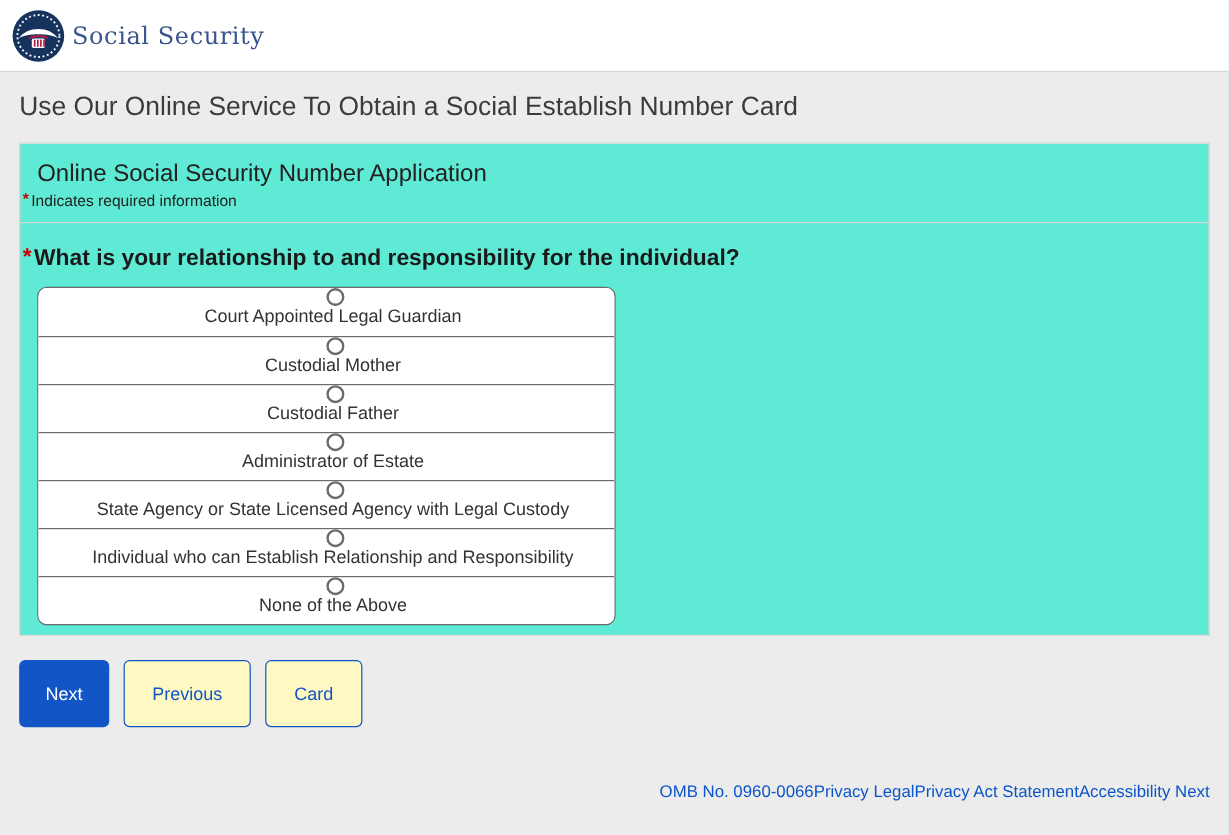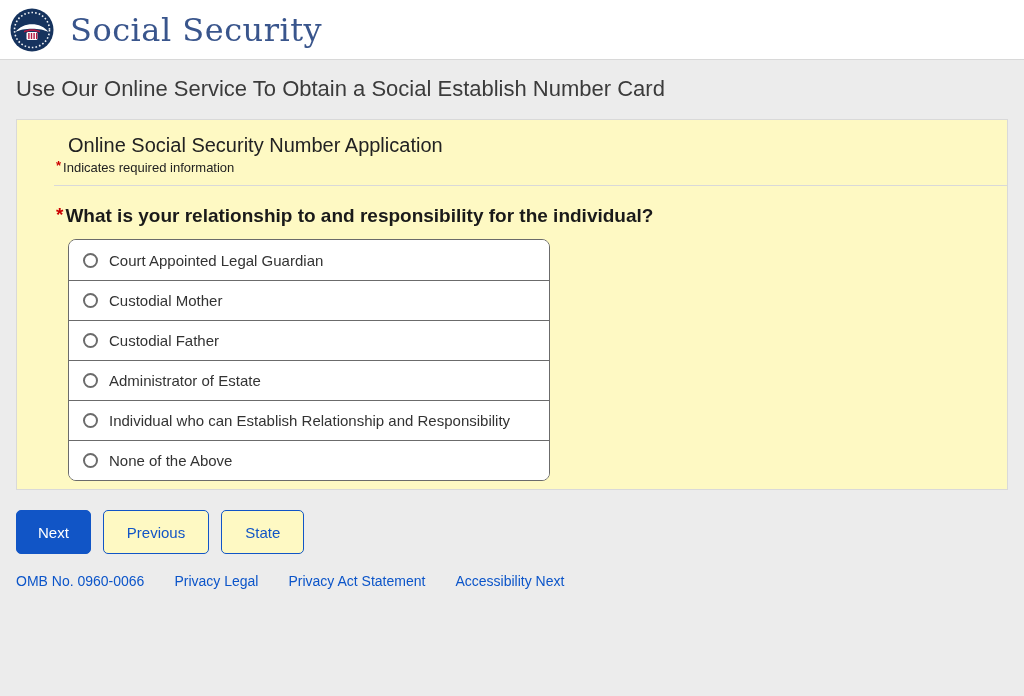--- a/index.html
+++ b/index.html
@@ -19,71 +19,72 @@
     color:#333;
   }
   
   .site-header{
     height:60px;background:#ffffff;border-bottom:1px solid #d8d8d8;
     display:flex;align-items:center;padding-left:10px;
   }
   .seal{width:44px;height:44px;flex:0 0 auto;}
   .brand{
     font-family:"DejaVu Serif","Liberation Serif",serif;
-    font-size:32px;line-height:1;color:var(--brand-navy);
-    margin-left:16px;letter-spacing:0.5px;
+    font-size:20px;line-height:1;color:var(--brand-navy);
+    margin-left:6px;letter-spacing:0.5px;
   }
   
   .page-title{
     font-size:22px;line-height:24px;font-weight:400;color:#3b3b3b;
     margin:17px 16px 18px 16px;
   }
   
   .panel{
-    margin:0 16px;background:#fef9c3;border:1px solid var(--panel-border);padding-left:37px;
+    margin:0 16px;background:#5eead4;border:1px solid var(--panel-border);
   }
   .panel-head{padding:13px 14px 9px 2px;border-bottom:1px solid var(--panel-border);}
   .panel-title{font-size:20px;line-height:24px;font-weight:400;color:#222;margin-left:12px;}
   .required-note{font-size:13px;line-height:16px;color:#222;margin-top:3px;}
   .req{color:var(--required-red);font-weight:700;position:relative;top:-2px;margin-right:2px;}
   .panel-body{padding:20px 14px 8px 2px;}
   .question{font-size:19px;line-height:20px;font-weight:700;color:#1a1a1a;}
   .question .req{top:-1px;}
   
   .radio-list{
     width:482px;margin:13px 0 0 12px;background:#fff;
     border:1.5px solid var(--list-border);border-radius:8px;overflow:hidden;
   }
   .radio-row{
-    display:flex;align-items:center;height:40px;cursor:pointer;background:#fff;
+    display:flex;align-items:center;height:40px;cursor:pointer;background:#fff;flex-direction:column;
   }
   .radio-row + .radio-row{border-top:1px solid var(--list-border);}
   .radio{
     width:15px;height:15px;border:2px solid var(--list-border);border-radius:50%;
     background:#fff;margin-left:14px;flex:0 0 auto;
   }
   .radio-label{margin-left:11px;font-size:15px;color:#333;}
   
   .button-row{display:flex;gap:12px;margin:20px 16px 0 16px;}
   .btn{
-    height:44px;border-radius:5px;font-size:15px;font-family:inherit;
+    height:56px;border-radius:5px;font-size:15px;font-family:inherit;
     display:inline-flex;align-items:center;justify-content:center;cursor:pointer;
   }
   .btn-primary{
     background:var(--primary-blue);color:#fff;border:1px solid var(--primary-blue);
     padding:0 21px;
   }
   .btn-outline{
     background:#fef9c3;color:var(--primary-blue);border:1px solid var(--primary-blue);
     padding:0 23px;
   }
   
   .site-footer{
-    display:flex;align-items:center;gap:30px;margin:19px 16px 0 16px;
+    display:flex;align-items:center;margin:45px 16px 0 16px;
     font-size:14px;
+    justify-content:flex-end;
   }
   .site-footer span{color:var(--link-blue);}
   .site-footer a{color:var(--link-blue);text-decoration:none;cursor:pointer;}
 </style>
 </head>
 <body>
 
 <header class="site-header">
   <svg class="seal" viewBox="0 0 44 44" aria-hidden="true">
     <circle cx="22" cy="22" r="21.5" fill="#16335e"></circle>
@@ -125,38 +126,42 @@
           <span class="radio"></span>
           <span class="radio-label">Custodial Father</span>
         </div>
 
         <div class="radio-row">
           <span class="radio"></span>
           <span class="radio-label">Administrator of Estate</span>
         </div>
 
 
+        <div class="radio-row">
+          <span class="radio"></span>
+          <span class="radio-label">State Agency or State Licensed Agency with Legal Custody</span>
+        </div>
 
         <div class="radio-row">
           <span class="radio"></span>
           <span class="radio-label">Individual who can Establish Relationship and Responsibility</span>
         </div>
 
         <div class="radio-row">
           <span class="radio"></span>
           <span class="radio-label">None of the Above</span>
         </div>
       </div>
   </div>
 </section>
 
 <div class="button-row">
   <button class="btn btn-primary">Next</button>
   <button class="btn btn-outline">Previous</button>
-  <button class="btn btn-outline">State</button>
+  <button class="btn btn-outline">Card</button>
 </div>
 
 <footer class="site-footer">
   <span>OMB No. 0960-0066</span>
 
 <a href="#">Privacy Legal</a>
     <a href="#">Privacy Act Statement</a>
     <a href="#">Accessibility Next</a>
   </footer>
 

